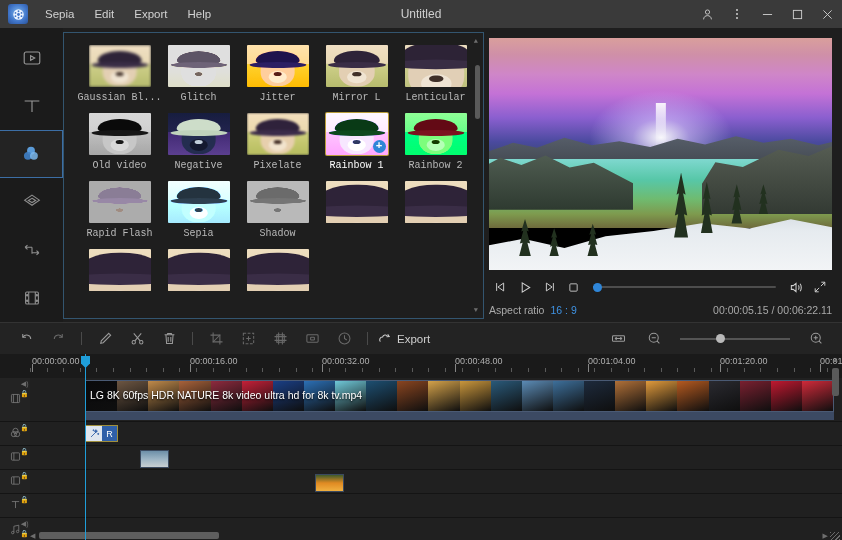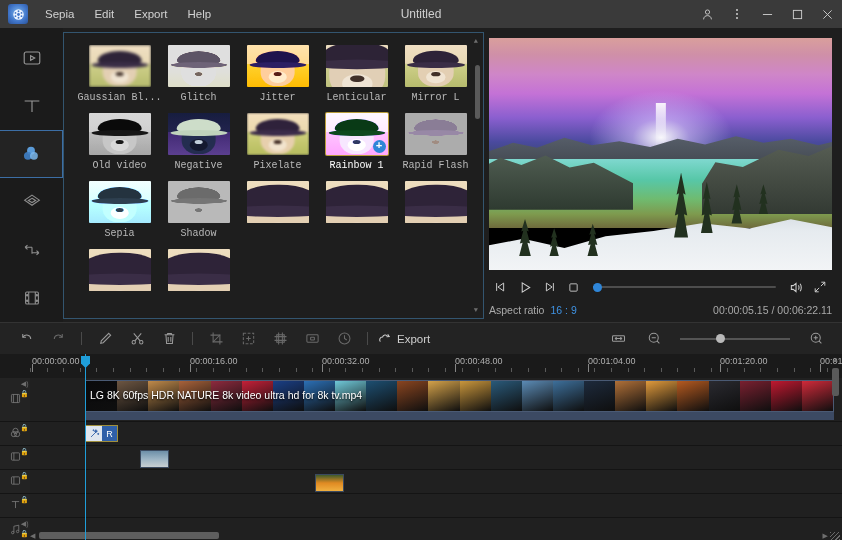--- a/index.html
+++ b/index.html
@@ -332,49 +332,49 @@
                   <div class="dog-nose"></div>
                 </div>
 
        </div>
        <div class="eff-label ">Jitter</div>
      </div>
           </div>
           <div class="eff">
             <div class="eff-cell">
        <div class="thumb ">
+         <div class="dogimg" style="transform:scaleX(-1) scale(1.02)">
+                  <div class="sky"></div>
+                  <div class="ground"></div>
+    <div class="dog-head"></div>
+                  <div class="dog-hat"></div>
+    <div class="dog-brim"></div>
+                  <div class="dog-snout"></div>
+                  <div class="dog-nose"></div>
+                </div>
+
+       </div>
+       <div class="eff-label ">Mirror L</div>
+     </div>
+          </div>
+          <div class="eff">
+            <div class="eff-cell">
+       <div class="thumb ">
          <div class="dogimg" style="filter:saturate(.9);transform:scale(1.6)">
                   <div class="sky"></div>
                   <div class="ground"></div>
     <div class="dog-head"></div>
                   <div class="dog-hat"></div>
     <div class="dog-brim"></div>
                   <div class="dog-snout"></div>
                   <div class="dog-nose"></div>
                 </div>
 
        </div>
        <div class="eff-label ">Lenticular</div>
-     </div>
-          </div>
-          <div class="eff">
-            <div class="eff-cell">
-       <div class="thumb ">
-         <div class="dogimg" style="transform:scaleX(-1) scale(1.02)">
-                  <div class="sky"></div>
-                  <div class="ground"></div>
-    <div class="dog-head"></div>
-                  <div class="dog-hat"></div>
-    <div class="dog-brim"></div>
-                  <div class="dog-snout"></div>
-                  <div class="dog-nose"></div>
-                </div>
-
-       </div>
-       <div class="eff-label ">Mirror L</div>
      </div>
           </div>
           <div class="eff">
             <div class="eff-cell">
        <div class="thumb ">
          <div class="dogimg" style="filter:grayscale(1) contrast(1.3) brightness(.85)">
                   <div class="sky"></div>
                   <div class="ground"></div>
     <div class="dog-head"></div>
                   <div class="dog-hat"></div>
@@ -429,20 +429,37 @@
                   <div class="ground"></div>
     <div class="dog-head"></div>
                   <div class="dog-hat"></div>
     <div class="dog-brim"></div>
                   <div class="dog-snout"></div>
                   <div class="dog-nose"></div>
                 </div>
          <div class="plus-badge">+</div>
        </div>
        <div class="eff-label sel">Rainbow 1</div>
+     </div>
+          </div>
+          <div class="eff">
+            <div class="eff-cell">
+       <div class="thumb ">
+         <div class="dogimg" style="filter:hue-rotate(75deg) saturate(3.4) contrast(1.1)">
+                  <div class="sky"></div>
+                  <div class="ground"></div>
+    <div class="dog-head"></div>
+                  <div class="dog-hat"></div>
+    <div class="dog-brim"></div>
+                  <div class="dog-snout"></div>
+                  <div class="dog-nose"></div>
+                </div>
+
+       </div>
+       <div class="eff-label ">Rainbow 2</div>
      </div>
           </div>
           <div class="eff">
             <div class="eff-cell">
        <div class="thumb ">
          <div class="dogimg" style="filter:brightness(3.4) contrast(.35)">
                   <div class="sky"></div>
                   <div class="ground"></div>
     <div class="dog-head"></div>
                   <div class="dog-hat"></div>

